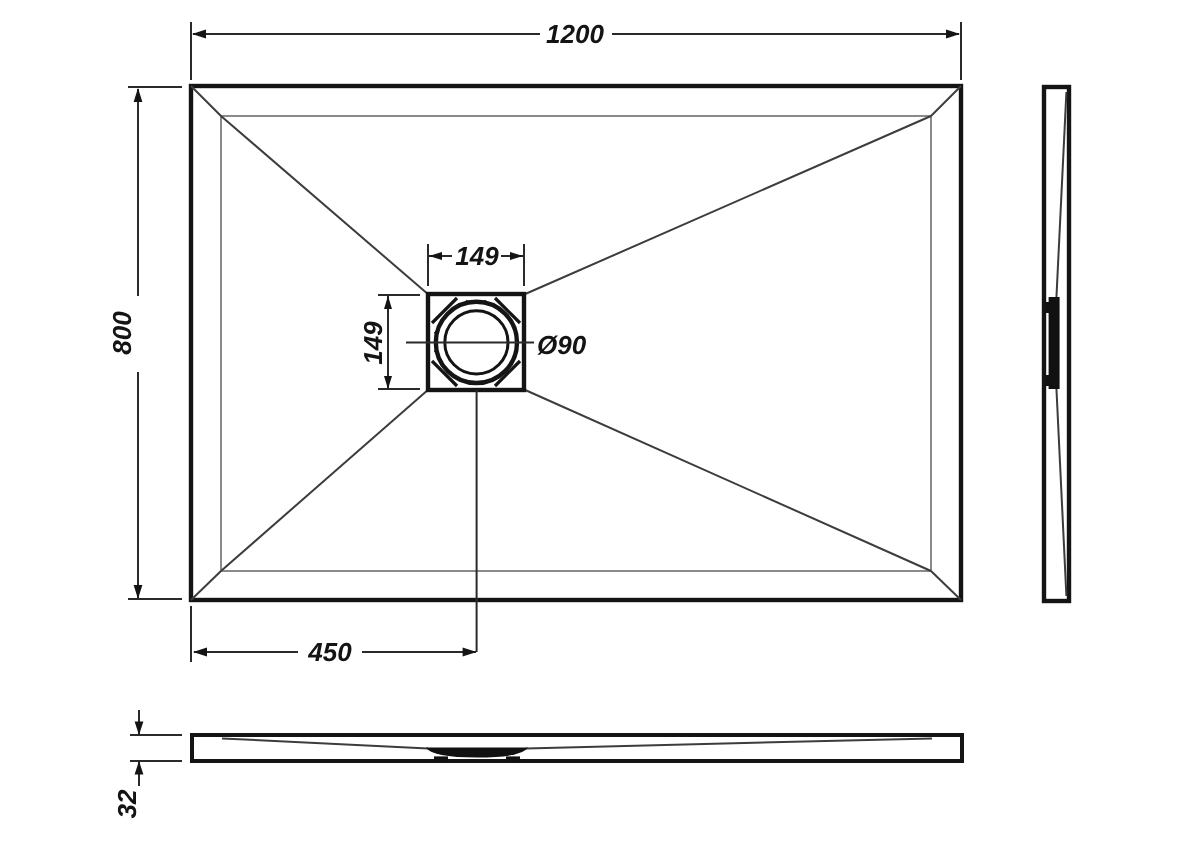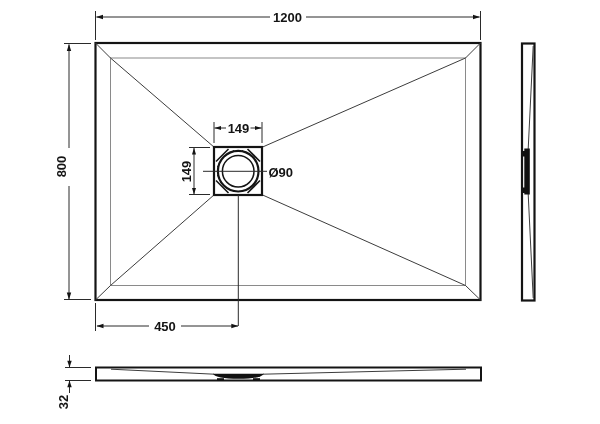--- a/index.html
+++ b/index.html
@@ -2,20 +2,21 @@
 <html><head>
 <meta charset="utf-8">
 <style>
   html,body{margin:0;padding:0;background:#ffffff;}
   #stage{
     position:relative;
     width:600px;height:424px;
     background:#ffffff;
     font-family:"Liberation Sans", sans-serif;
     overflow:hidden;
+    font-style:italic;
   }
   svg{display:block;}
   text{
     font-family:"Liberation Sans", sans-serif;
     font-weight:bold;
     font-size:13px;
     fill:#141414;
   }
 </style>
 </head>

